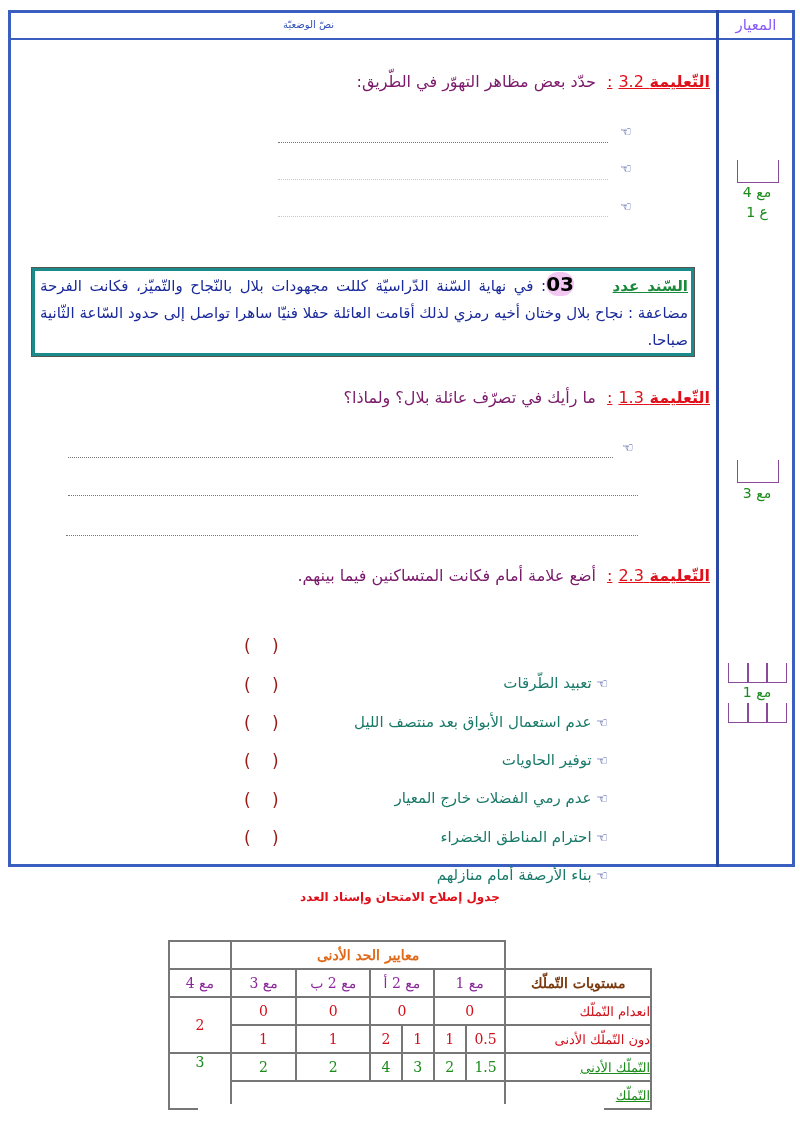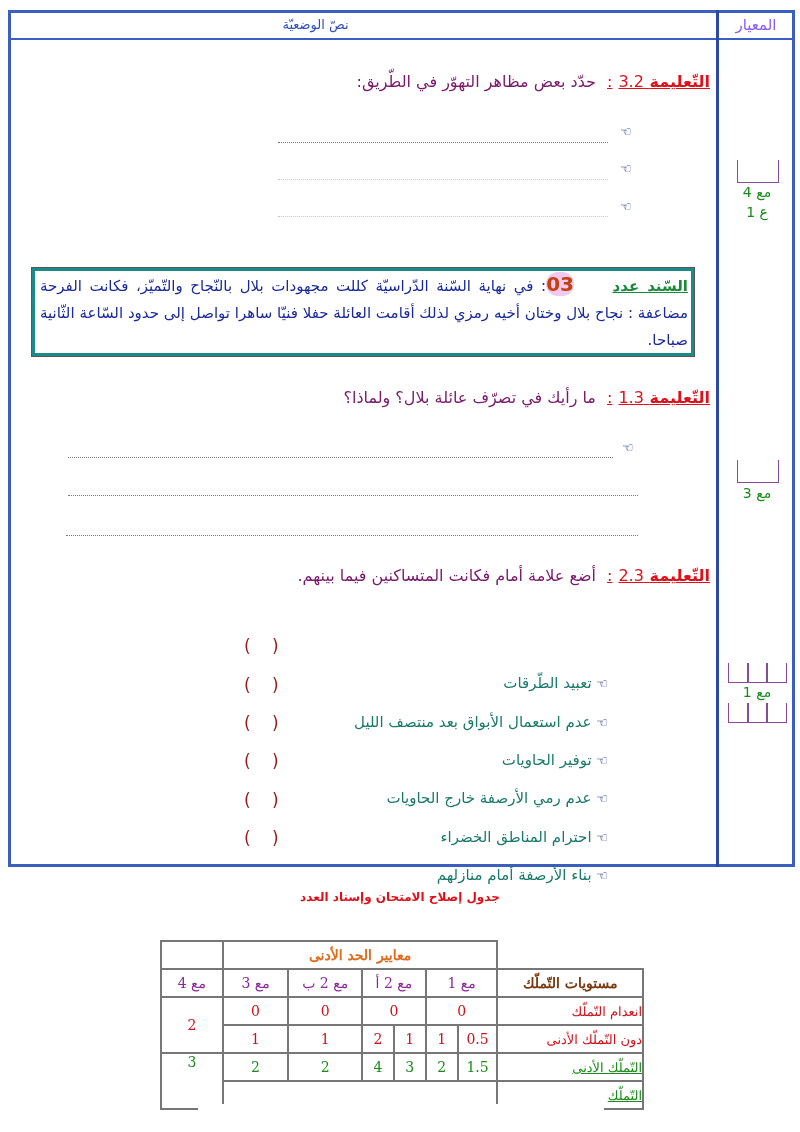--- a/index.html
+++ b/index.html
@@ -5,36 +5,36 @@
   html, body { margin:0; padding:0; background:#ffffff; }
   body { width:800px; height:1132px; position:relative; overflow:hidden;
          font-family:"DejaVu Sans", sans-serif; }
   .abs { position:absolute; }
   .rtl { direction:rtl; }
 
   
   #frame { left:8px; top:10px; width:787px; height:857px; border:3px solid #3b5fc0; box-sizing:border-box; }
   #vline { left:716px; top:10px; width:3px; height:857px; background:#2a4aa6; }
   #hline { left:8px; top:38px; width:787px; height:2px; background:#3b5fc0; }
-  #hdr-main { left:18px; top:12px; width:595px; height:26px; text-align:center; color:#2e4fb8; font-size:13px; line-height:26px; }
+  #hdr-main { left:11px; top:12px; width:595px; height:26px; text-align:center; color:#2e4fb8; font-size:10px; line-height:26px; }
   #hdr-crit { left:719px; top:12px; width:74px; height:26px; text-align:center; color:#8b5cf6; font-size:15px; line-height:26px; }
 
   .instr { color:#7a1a6a; font-size:16px; white-space:nowrap; }
   .instr .lbl { color:#e0101a; text-decoration:underline; font-weight:bold; }
   .instr .lbl .num { font-weight:normal; }
   .instr .colon { color:#e0101a; text-decoration:underline; margin:0 6px; }
 
   .dots { border-bottom:1px dotted #777; height:0; }
   .dots.faint { border-bottom:1px dotted #c8c8c8; }
   .hand { color:#3a4aa0; font-size:13px; }
 
   #doc-box { left:32px; top:268px; width:662px; height:88px; border:3px solid #1a8a8a; box-sizing:border-box; outline:1px solid #555; }
   #doc-text { left:40px; top:271px; width:648px; color:#1a2a9a; font-size:15px; line-height:27px; text-align:justify; }
   #doc-text .tag { color:#1a8a3a; text-decoration:underline; font-weight:bold;margin-left:31px; }
-  #doc-text .tagnum { color:#c2410c; font-weight:bold; font-size:20px; background:#f2c8f2;border-radius:12px; }
+  #doc-text .tagnum { color:#000000; font-weight:bold; font-size:20px; background:#f2c8f2;border-radius:12px; }
 
   .crit-box { border:1px solid #8a4a9a; border-top:none; }
   .crit-txt { color:#1a8a1a; font-size:14px; text-align:center; }
 
   .opt { color:#1a7a6a; font-size:15px; white-space:nowrap; text-align:right;margin-top:38px; }
   .paren { color:#9a1a1a; font-size:17px; letter-spacing:8px; }
 
   
   #tbl-title { left:200px; top:890px; width:400px; text-align:center; color:#e0101a; font-size:12px; font-weight:bold; }
   table.grade { position:absolute; left:160px; top:940px; border-collapse:collapse; font-family:"DejaVu Serif", serif; }
@@ -94,21 +94,21 @@
 
 <div class="abs rtl opt" style="right:192px; top:636px;"><span class="hand">☜</span> <span>تعبيد الطّرقات</span></div>
 <div class="abs paren" style="left:244px; top:636px;">( )</div>
 
 <div class="abs rtl opt" style="right:192px; top:675px;"><span class="hand">☜</span> <span>عدم استعمال الأبواق بعد منتصف الليل</span></div>
 <div class="abs paren" style="left:244px; top:675px;">( )</div>
 
 <div class="abs rtl opt" style="right:192px; top:713px;"><span class="hand">☜</span> <span>توفير الحاويات</span></div>
 <div class="abs paren" style="left:244px; top:713px;">( )</div>
 
-<div class="abs rtl opt" style="right:192px; top:751px;"><span class="hand">☜</span> <span>عدم رمي الأرصفة خارج الحاويات</span></div>
+<div class="abs rtl opt" style="right:192px; top:751px;"><span class="hand">☜</span> <span>عدم رمي الفضلات خارج المعيار</span></div>
 <div class="abs paren" style="left:244px; top:751px;">( )</div>
 
 <div class="abs rtl opt" style="right:192px; top:790px;"><span class="hand">☜</span> <span>احترام المناطق الخضراء</span></div>
 <div class="abs paren" style="left:244px; top:790px;">( )</div>
 
 <div class="abs rtl opt" style="right:192px; top:828px;"><span class="hand">☜</span> <span>بناء الأرصفة أمام منازلهم</span></div>
 <div class="abs paren" style="left:244px; top:828px;">( )</div>
 
 <div class="abs" style="left:728px; top:663px; width:60px; height:20px;">
   <div class="abs crit-box" style="left:0; top:0; width:19px; height:19px; border-left:1px solid #8a4a9a;"></div>
@@ -117,21 +117,21 @@
 </div>
 <div class="abs crit-txt" style="left:722px; top:684px; width:70px;">مع 1</div>
 <div class="abs" style="left:728px; top:703px; width:60px; height:20px;">
   <div class="abs crit-box" style="left:0; top:0; width:19px; height:19px; border-left:1px solid #8a4a9a;"></div>
   <div class="abs crit-box" style="left:19px; top:0; width:19px; height:19px;"></div>
   <div class="abs crit-box" style="left:38px; top:0; width:19px; height:19px;"></div>
 </div>
 
 <div id="tbl-title" class="abs">جدول إصلاح الامتحان وإسناد العدد</div>
 
-<table class="grade" style="width:484px;">
+<table class="grade" style="width:484px;margin-left:8px;">
   <colgroup>
     <col style="width:62px">
       <col style="width:66px">
       <col style="width:74px">
     <col style="width:32px">
       <col style="width:32px">
       <col style="width:32px">
       <col style="width:40px">
     <col style="width:146px">
   </colgroup>

